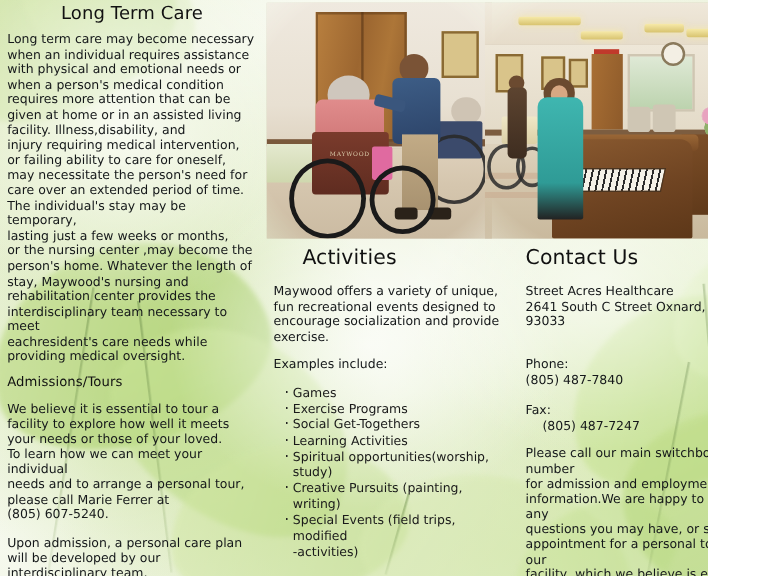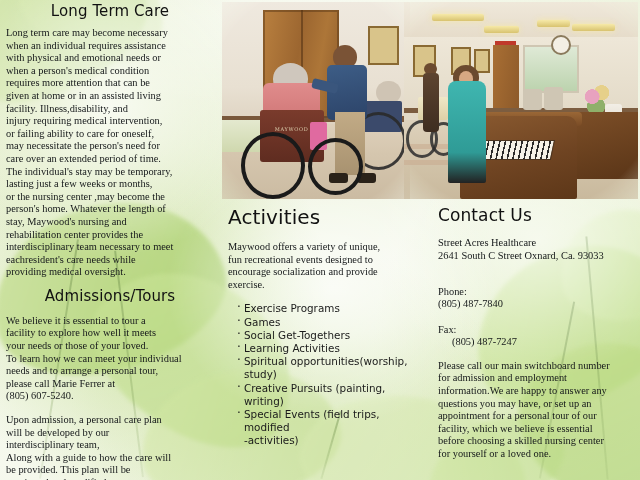--- a/index.html
+++ b/index.html
@@ -2,21 +2,21 @@
 <html><head>
 <meta charset="utf-8">
 <style>
   html, body {
     margin: 0;
     padding: 0;
     background: #ffffff;
   }
   #page {
     position: relative;
-    width: 640px;
+    width: 590px;
     height: 480px;
     overflow: hidden;
     font-family: "DejaVu Sans", sans-serif;
     color: #1a1a1a;
     background: #4d7c0f;
   }
 
   
   .bg-layer { position: absolute; inset: 0; }
 
@@ -208,31 +208,30 @@
   #col-mid    { left: 228px; top: 205px; width: 200px; }
   #col-right  { left: 438px; top: 205px; width: 198px; }
 
   h2.heading {
     margin: 0;
     font-weight: 400;
     color: #111;
     letter-spacing: .1px;
   }
   #h-longterm  { font-size: 15px; text-align: center; padding: 2px 0 7px; }
-  #h-admissions{ font-size: 15px; text-align: center; padding: 8px 0 10px; }
-  #h-activities{ font-size: 20px; padding: 0 0 12px; }
+  #h-admissions{ font-size: 11px; padding: 8px 0 10px; }
+  #h-activities{ font-size: 17px; padding: 0 0 12px; margin-left: 24px; }
   #h-contact   { font-size: 17px; padding: 0 0 12px; }
 
   .body-text {
     font-size: 10.4px;
     line-height: 12.6px;
     color: #15181a;
     white-space: pre-line;
     letter-spacing: 0;
-    font-family: Liberation Serif, serif;
   }
 
   .block { margin: 0 0 11px; }
   .block:last-child { margin-bottom: 0; }
 
   ul.bullets { margin: 0; padding: 0 0 0 9px; list-style: none; }
   ul.bullets li {
     font-size: 10.4px;
     line-height: 13.2px;
     white-space: pre-line;
@@ -390,24 +389,25 @@
   </div>
 
   <div class="col" id="col-mid">
     <h2 class="heading" id="h-activities">Activities</h2>
 
     <p class="body-text block">Maywood offers a variety of unique,
 fun recreational events designed to
 encourage socialization and provide
 exercise.</p>
 
+    <p class="body-text block">Examples include:</p>
 
     <ul class="bullets" id="activities-list">
+        <li>Games</li>
         <li>Exercise Programs</li>
-        <li>Games</li>
         <li>Social Get-Togethers</li>
         <li>Learning Activities</li>
         <li>Spiritual opportunities(worship, study)</li>
         <li>Creative Pursuits (painting, writing)</li>
         <li>Special Events (field trips, modified
 -activities)</li>
       </ul>
 
   </div>
 

